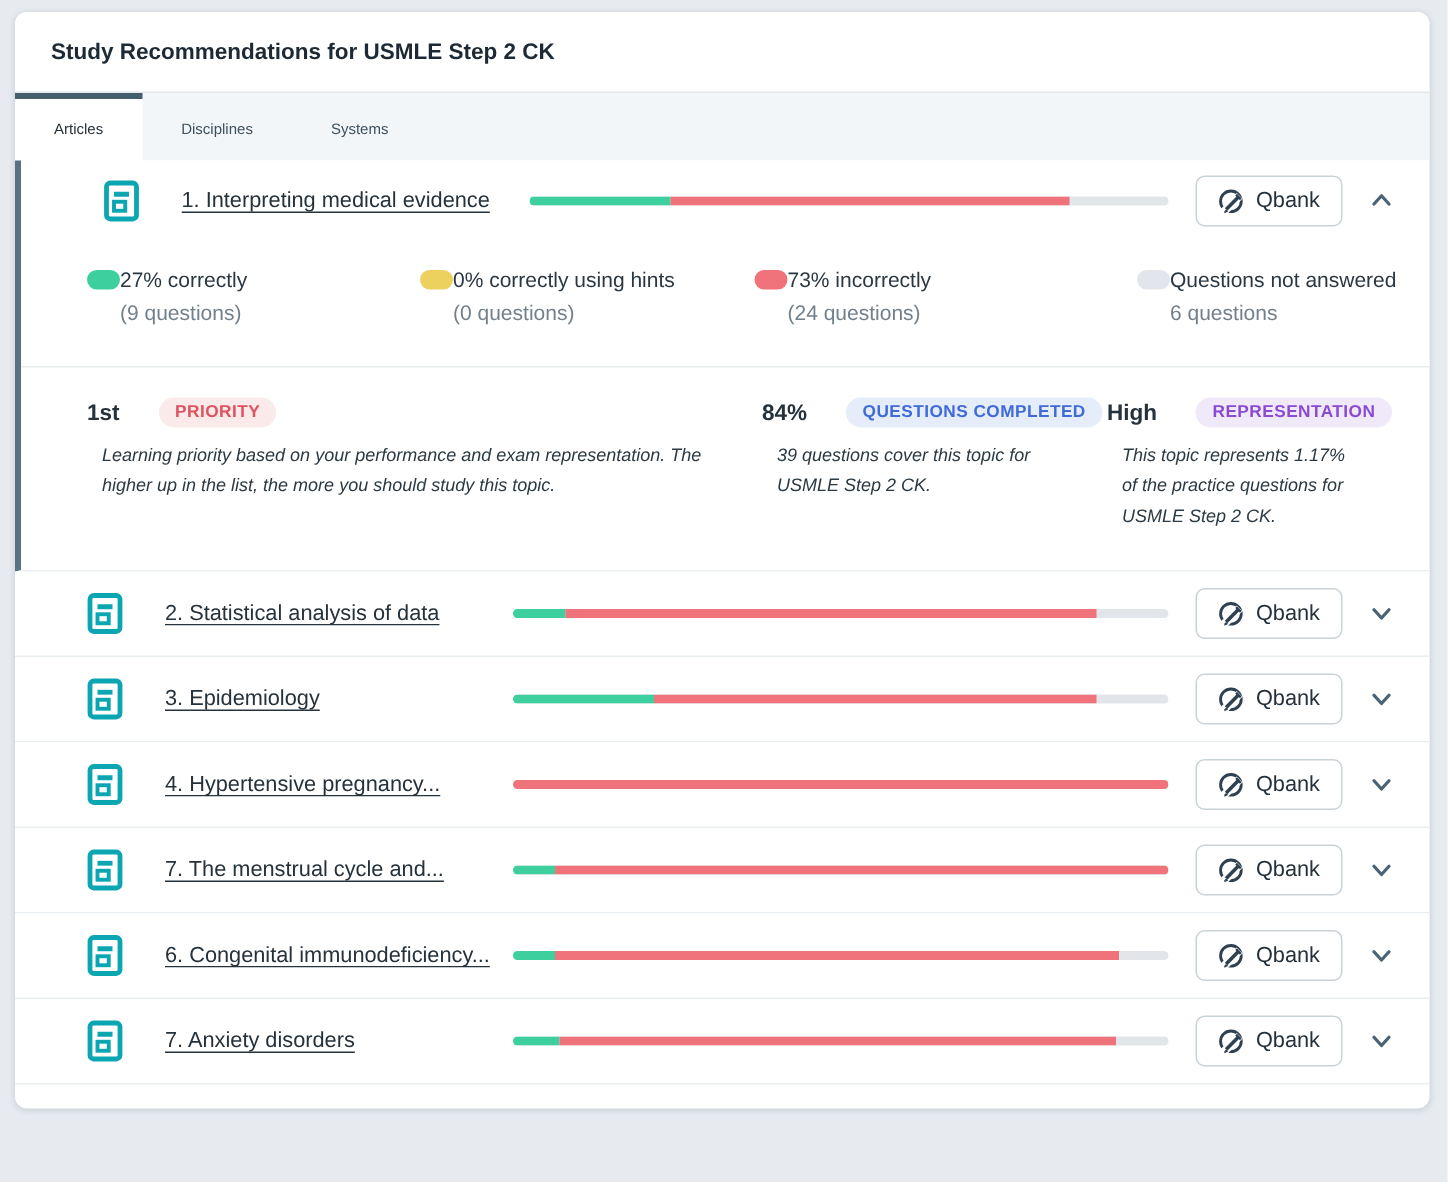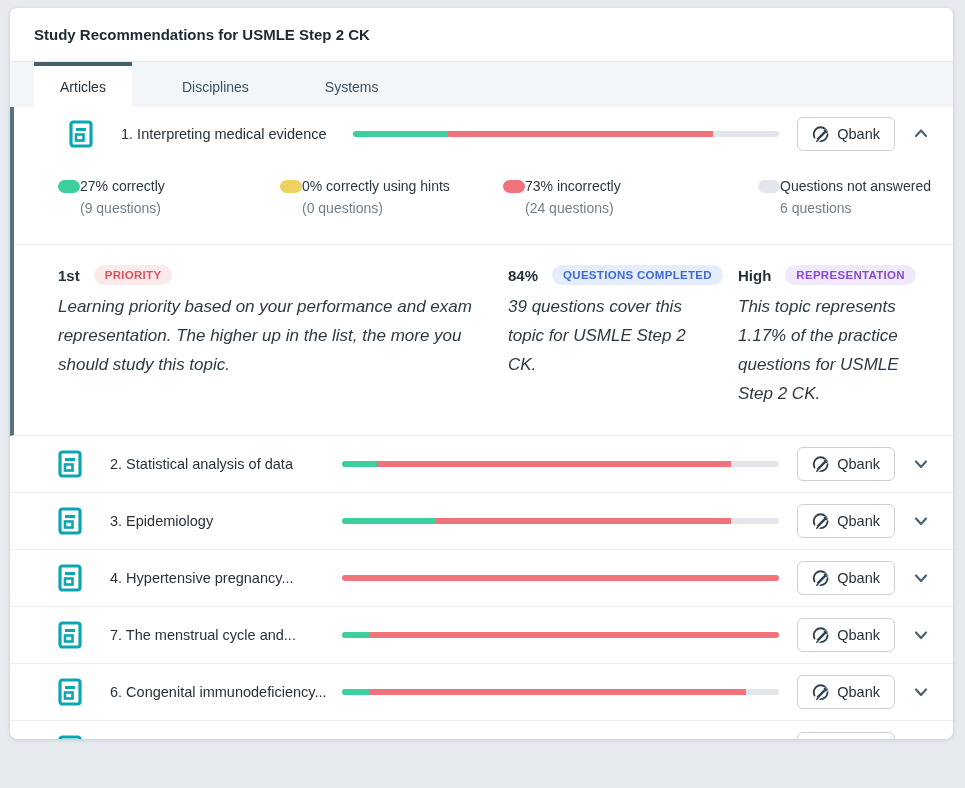--- a/index.html
+++ b/index.html
@@ -20,22 +20,22 @@
   .card-header {
     height: 54px; flex: 0 0 54px; display: flex; align-items: center;
     padding: 0 24px; border-bottom: 1px solid #e4e8ea; background: #fff;
   }
   .card-title { font-size: 15px; font-weight: 700; color: #1d2a35; }
   
   .tabbar {
     height: 45px; flex: 0 0 45px; background: #f3f6f8; display: flex; align-items: stretch;
   }
   .tab {
-    display: flex; align-items: center; padding: 0 26px; font-size: 14px;
-    color: #3d515f; cursor: pointer; border-top: 4px solid transparent; margin-left: 24px;
+    display: flex; align-items: center; padding: 0 26px; font-size: 10px;
+    color: #3d515f; cursor: pointer; border-top: 4px solid transparent;
   }
   .tab.active {
     background: #fff; border-top: 4px solid #44606f; color: #25323c; font-weight: 400;
   }
   
   .list { flex: 1 1 auto; display: flex; flex-direction: column; }
   .topic { border-bottom: 1px solid #e9eef1; background: #fff; position: relative; }
   .topic.expanded { border-left: 4px solid #5b7282; }
   .row {
     height: 56px; display: flex; align-items: center; padding: 0 20px 0 48px;
@@ -76,32 +76,33 @@
   .pill.yellow { background: #edd15e; }
   .pill.red    { background: #f0727a; }
   .pill.gray   { background: #e2e6ec; }
   .legend-line1 { font-size: 14px; color: #2a3843; line-height: 19px; }
   .legend-line2 { grid-column: 2; font-size: 14px; color: #72808c; line-height: 24px; }
   .divider { height: 1px; background: #e7ecef; margin: 18px 0 0 0; }
   .details {
     display: grid; grid-template-columns: 450px 230px auto;
     padding: 20px 28px 26px 44px;
   }
-  .detail-head { display: flex; align-items: center; gap: 14px; margin-bottom: 8px; }
+  .detail-head { display: flex; align-items: center; gap: 26px; margin-bottom: 8px; }
   .detail-value { font-size: 15px; font-weight: 700; color: #25323c; }
   .badge {
     font-size: 11.5px; font-weight: 700; letter-spacing: .3px;
     padding: 4px 11px; border-radius: 12px; white-space: nowrap;
   }
   .badge.red    { color: #dd5360; background: #fbeaea; }
   .badge.blue   { color: #3f6ad8; background: #e5edfb; }
   .badge.purple { color: #8b4ad2; background: #f0e9fa; }
   .detail-text {
-    font-style: italic; font-size: 17px; color: #2c3a44; line-height: 1.7;
+    font-style: italic; font-size: 12px; color: #2c3a44; line-height: 1.7;
     padding-right: 24px;
+    margin-left: 10px;
   }
 </style>
 </head>
 <body>
 
 <svg width="0" height="0" style="position:absolute">
   <defs>
     <g id="icon-doc">
       <rect x="2" y="2" width="20" height="24" rx="2.5" fill="none" stroke="#0ca6b2" stroke-width="3.2"></rect>
       <line x1="7" y1="9.5" x2="17" y2="9.5" stroke="#0ca6b2" stroke-width="3.2"></line>

